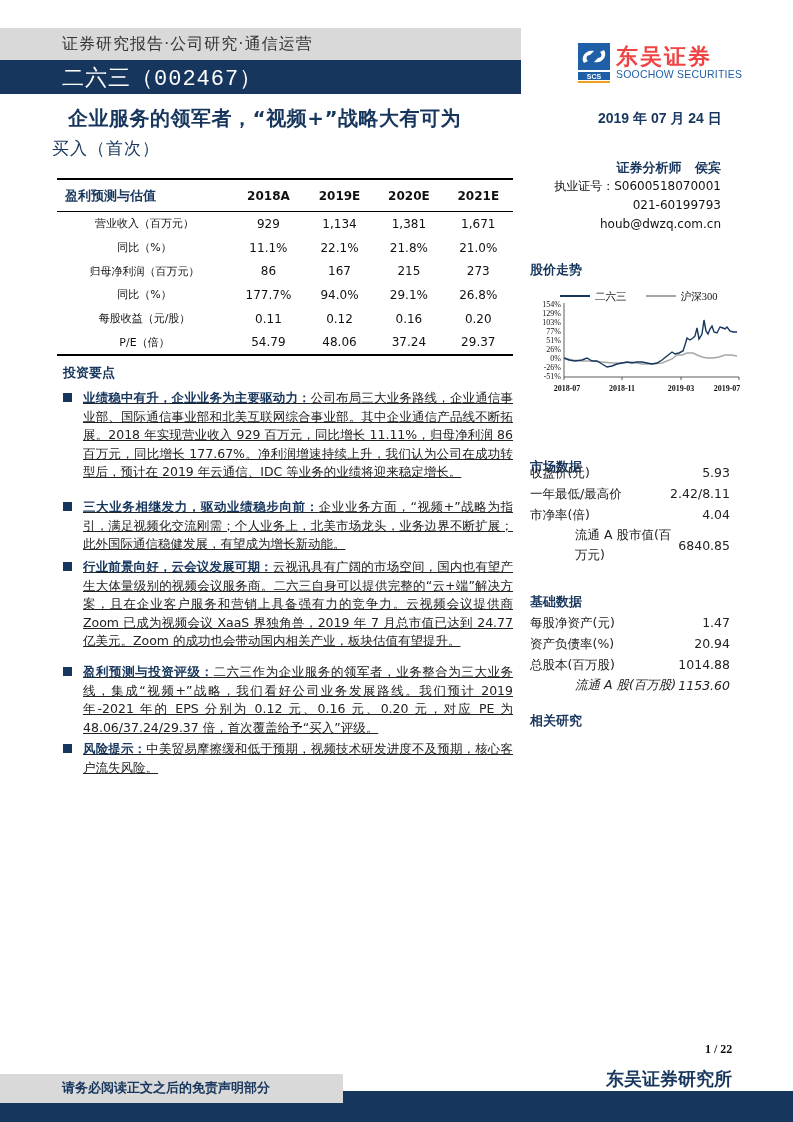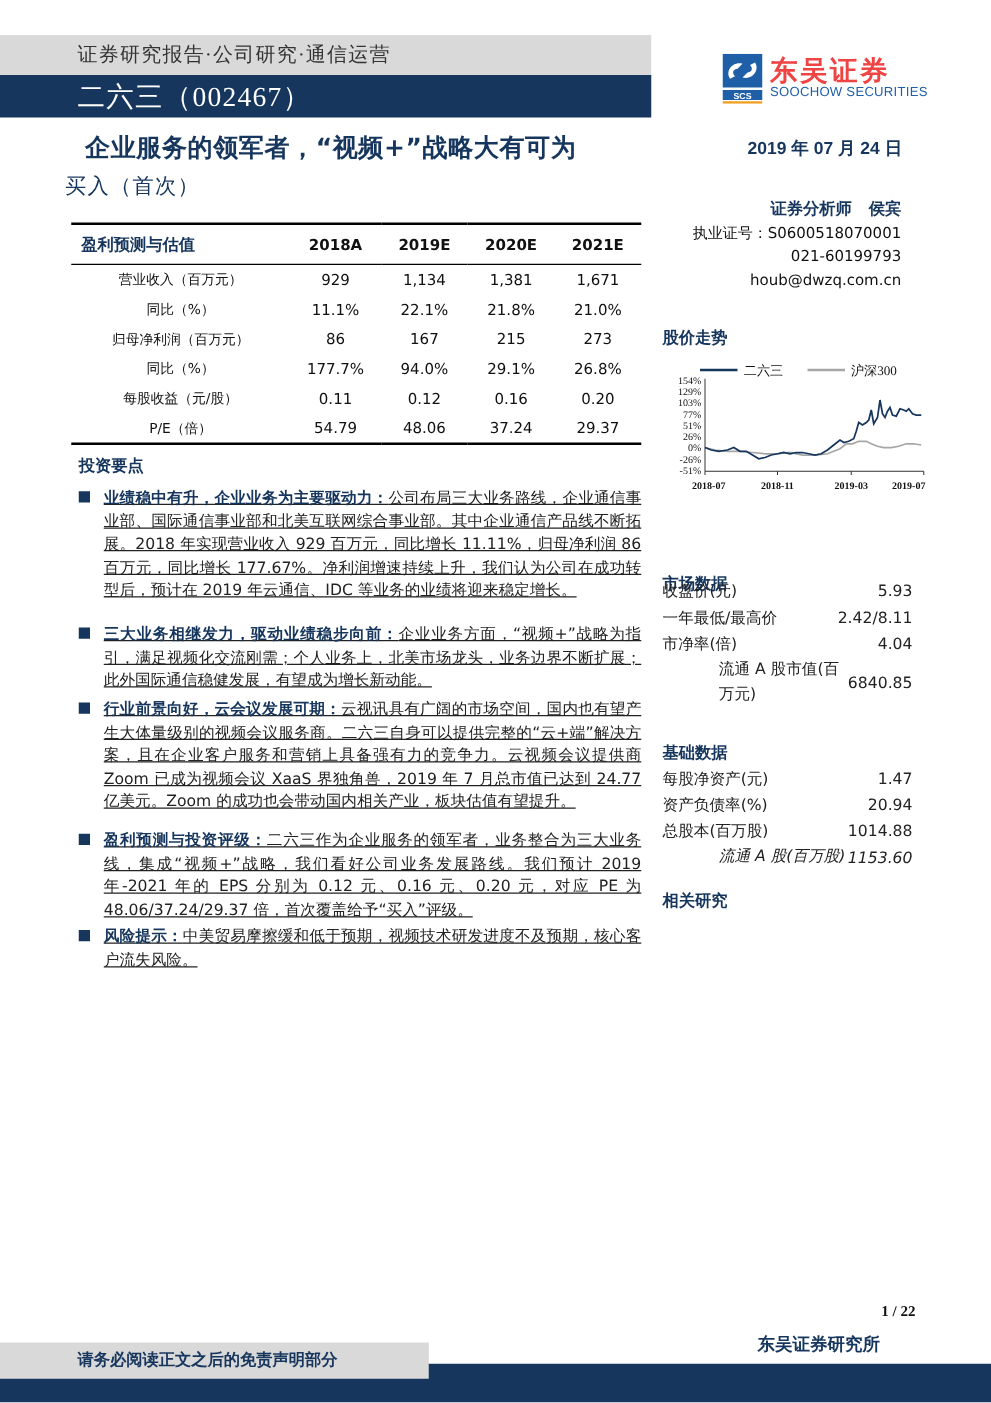--- a/index.html
+++ b/index.html
@@ -7,21 +7,21 @@
     width: 793px; height: 1122px; position: relative; overflow: hidden;
     background: #ffffff; color: #111;
     font-family: "DejaVu Serif", "Liberation Serif", serif;
   }
   .abs { position: absolute; }
 
   
   .hdr-grey { left: 0; top: 28px; width: 521px; height: 32px; background: #d9d9d9; }
   .hdr-navy { left: 0; top: 60px; width: 521px; height: 34px; background: #17365d; }
   .hdr-crumb { left: 62px; top: 34px; font-size: 16px; color: #333; letter-spacing: 1px; font-family: "Liberation Serif", serif; }
-  .hdr-code { left: 62px; top: 63px; font-size: 22px; color: #fff; letter-spacing: 1px; font-family: Liberation Serif, serif; }
+  .hdr-code { left: 62px; top: 63px; font-size: 22px; color: #fff; letter-spacing: 1px; font-family: Liberation Mono, monospace; }
   .logo-cn { left: 616px; top: 42px; font-size: 22px; font-weight: bold; color: #ef4444; letter-spacing: 2px; font-family: "DejaVu Sans", sans-serif; }
   .logo-en { left: 616px; top: 68px; font-size: 10.5px; color: #1f5fa8; font-family: "Liberation Sans", sans-serif; letter-spacing: 0.2px; }
 
   
   .title { left: 52px; top: 105px; font-size: 20px; font-weight: bold; color: #17365d; font-family: "DejaVu Sans", sans-serif; letter-spacing: 0.5px; margin-left: 16px; }
   .date { left: 598px; top: 110px; font-size: 14px; font-weight: bold; color: #17365d; font-family: "Liberation Sans", sans-serif; }
   .rating { left: 52px; top: 137px; font-size: 17px; color: #17365d; font-family: "DejaVu Serif", serif; letter-spacing: 1px; }
 
   
   .analyst-wrap { right: 72px; top: 158px; text-align: right; font-size: 12px; font-family: "DejaVu Sans", sans-serif; }
@@ -49,21 +49,21 @@
   .kv { position: absolute; left: 530px; width: 200px; font-size: 12.5px; font-family: "DejaVu Sans", sans-serif; color: #222; }
   .kv .row { display: flex; justify-content: space-between; align-items: center; line-height: 21px; }
   .kv .row .v { text-align: right; }
   .kv .row.wrap .k { width: 120px; line-height: 20px; margin-left: 45px; }
 
   
   .pg { left: 705px; top: 1042px; font-size: 12px; font-weight: bold; font-family: "Liberation Serif", serif; }
   .ft-navy { left: 0; top: 1091px; width: 793px; height: 31px; background: #17365d; }
   .ft-grey2 { left: 0; top: 1074px; width: 343px; height: 29px; background: #d9d9d9; z-index: 2; }
   .ft-disclaimer { left: 62px; top: 1079px; font-size: 13px; font-weight: bold; color: #17365d; z-index: 3; font-family: "DejaVu Serif", serif; }
-  .ft-inst { left: 606px; top: 1067px; font-size: 14px; font-weight: bold; color: #17365d; font-family: "DejaVu Serif", serif; }
+  .ft-inst { left: 606px; top: 1067px; font-size: 18px; font-weight: bold; color: #17365d; font-family: "DejaVu Serif", serif; }
 </style>
 </head>
 <body>
 
 <div class="abs hdr-grey"></div>
 <div class="abs hdr-navy"></div>
 <div class="abs hdr-crumb">证券研究报告·公司研究·通信运营</div>
 <div class="abs hdr-code">二六三（002467）</div>
 
 <div class="abs" style="left:578px;top:43px;width:32px;height:40px;">

